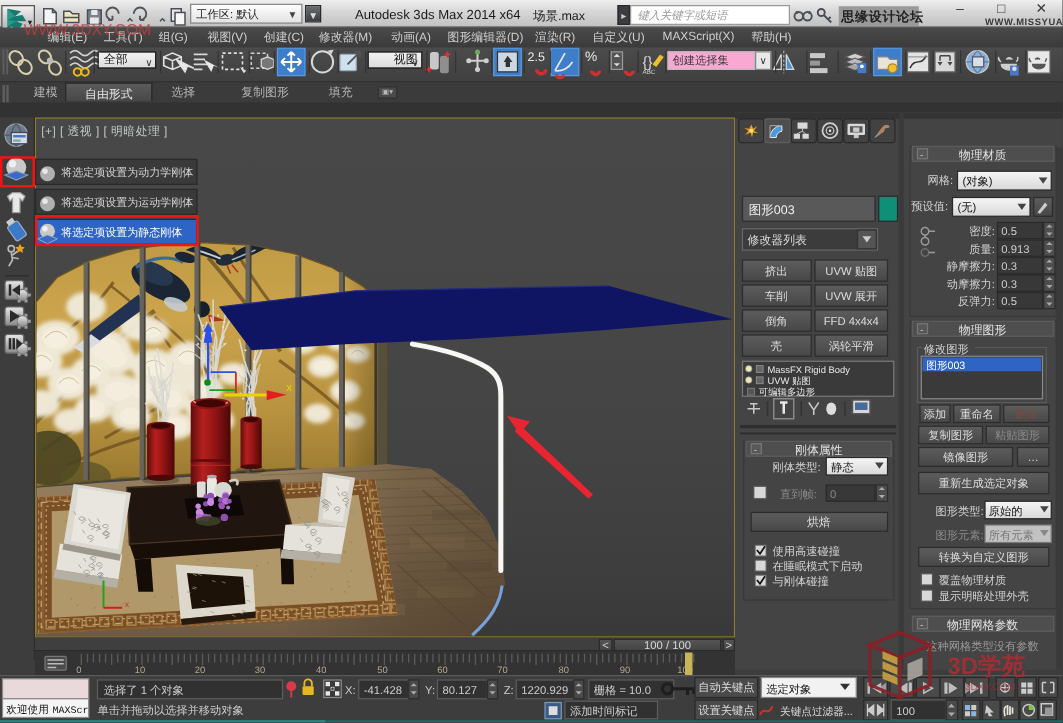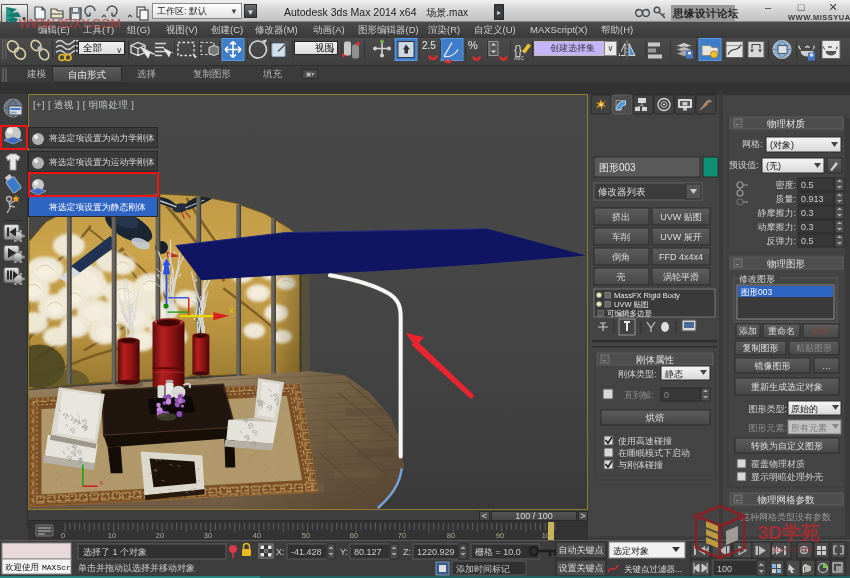--- a/index.html
+++ b/index.html
@@ -47,21 +47,21 @@
 
 #lefttb { left:0; top:94px; width:28px; height:434px; background:#3d3d3d; border-right:1px solid #2e2e2e;}
 
 
 #vp { left:28px; top:94px; width:560px; height:416px; border:1px solid #8d7b2e; }
 
 
 #flymenu { left:28px; top:127px; width:130px; height:71px; }
 .fmrow { position:absolute; left:0; width:130px; height:21px; background:#3a3a3a; border:1px solid #2a2a2a;
   font-size:8.8px; color:#d5d5d5; line-height:20px; padding-left:20px; white-space:nowrap;}
-#fmrow3 { background:#2e64c4; color:#fff;margin-top:21px; }
+#fmrow3 { background:#2e64c4; color:#fff; }
 .redbox { position:absolute; border:2px solid #f01414; }
 
 
 #timeslider { left:28px; top:510px; width:560px; height:11px; background:#3f3f3f; border-bottom:1px solid #2a2a2a;}
 #trackbar { left:28px; top:521px; width:560px; height:19px; background:#333333; }
 
 
 #cmdpanel { left:588px; top:90px; width:262px; height:446px; background:#444444; }
 
 
@@ -93,20 +93,21 @@
 <path d="M97,13 l2,-2 l2,2" stroke="#4a4f54" stroke-width="1.2"></path>
 <rect x="106" y="3" width="8" height="10" fill="#e8e8e8"></rect>
 <rect x="109" y="6" width="8" height="10" fill="#f6f6f6"></rect>
 </g>
     </svg>
 <div id="apptitle" class="abs">Autodesk 3ds Max  2014 x64</div>
 <div id="scenename" class="abs">场景.max</div>
 <div id="wscombo" class="abs">工作区: 默认<span style="position:absolute;right:3px;font-size:8px;color:#444">▼</span></div>
 <div id="wsbtn" class="abs">▼</div>
 <div id="searchwrap" class="abs">▸</div>
+<div id="searchbox" class="abs">键入关键字或短语</div>
 <svg class="abs" style="left:634px;top:5px;width:34px;height:14px" viewBox="0 0 34 14">
 <g fill="none" stroke="#4a4f54" stroke-width="1.5">
 <circle cx="5" cy="8" r="3.4"></circle>
         <circle cx="12" cy="8" r="3.4"></circle>
         <path d="M8,7 Q8.5,5.5 9,7 M3,4 L4,6 M14,4 L13,6"></path>
 <circle cx="23" cy="5" r="2.8"></circle>
         <path d="M25,7 L31,13 M28.5,10.5 L30.5,8.5"></path>
 </g>
     </svg>
 <div class="abs" style="left:671px;top:5px;width:64px;height:16px;background:#9a9a9a;"></div>
@@ -248,21 +249,21 @@
 <rect x="696" y="5" width="1" height="18" fill="#2f2f2f" opacity="0.8"></rect>
 <rect x="724" y="5" width="1" height="18" fill="#2f2f2f" opacity="0.8"></rect>
 <rect x="746" y="5" width="1" height="18" fill="#2f2f2f" opacity="0.8"></rect>
 <rect x="768" y="5" width="1" height="18" fill="#2f2f2f" opacity="0.8"></rect>
 <rect x="796" y="5" width="1" height="18" fill="#2f2f2f" opacity="0.8"></rect>
 <rect x="820" y="5" width="1" height="18" fill="#2f2f2f" opacity="0.8"></rect>
 </g>
     </svg>
 <div class="combo abs" style="left:78px;top:41px;width:47px;height:14px;line-height:12px;padding-left:4px">全部<span class="arr">∨</span></div>
 <div class="combo abs" style="left:294px;top:41px;width:44px;height:14px;line-height:12px;padding-left:20px">视图<span class="arr">∨</span></div>
-<div class="abs" style="left:534px;top:41px;width:70px;height:15px;background:#c4b5fd;border:1px solid #bbb;font-size:9px;color:#3a3a3a;line-height:13px;padding-left:15px">创建选择集</div>
+<div class="abs" style="left:534px;top:41px;width:70px;height:15px;background:#f9a8d4;border:1px solid #bbb;font-size:9px;color:#3a3a3a;line-height:13px;padding-left:3px">创建选择集</div>
 <div class="abs" style="left:604px;top:41px;width:13px;height:15px;background:#e8e8e8;border:1px solid #888;font-size:8px;color:#333;text-align:center;line-height:13px">∨</div>
 
 <div id="ribbon" class="abs"></div>
 <div class="rtab abs" style="left:19px">建模</div>
 <div class="rtab act abs" style="left:52px;width:70px;text-align:center">自由形式</div>
 <div class="rtab abs" style="left:129px">选择</div>
 <div class="rtab abs" style="left:185px">复制图形</div>
 <div class="rtab abs" style="left:255px">填充</div>
 <div class="abs" style="left:302px;top:69px;width:16px;height:10px;background:#4a4a4a;border:1px solid #2e2e2e;font-size:6px;color:#bbb;text-align:center;line-height:9px">▣▾</div>
 <div id="ribbonstrip" class="abs"></div>

